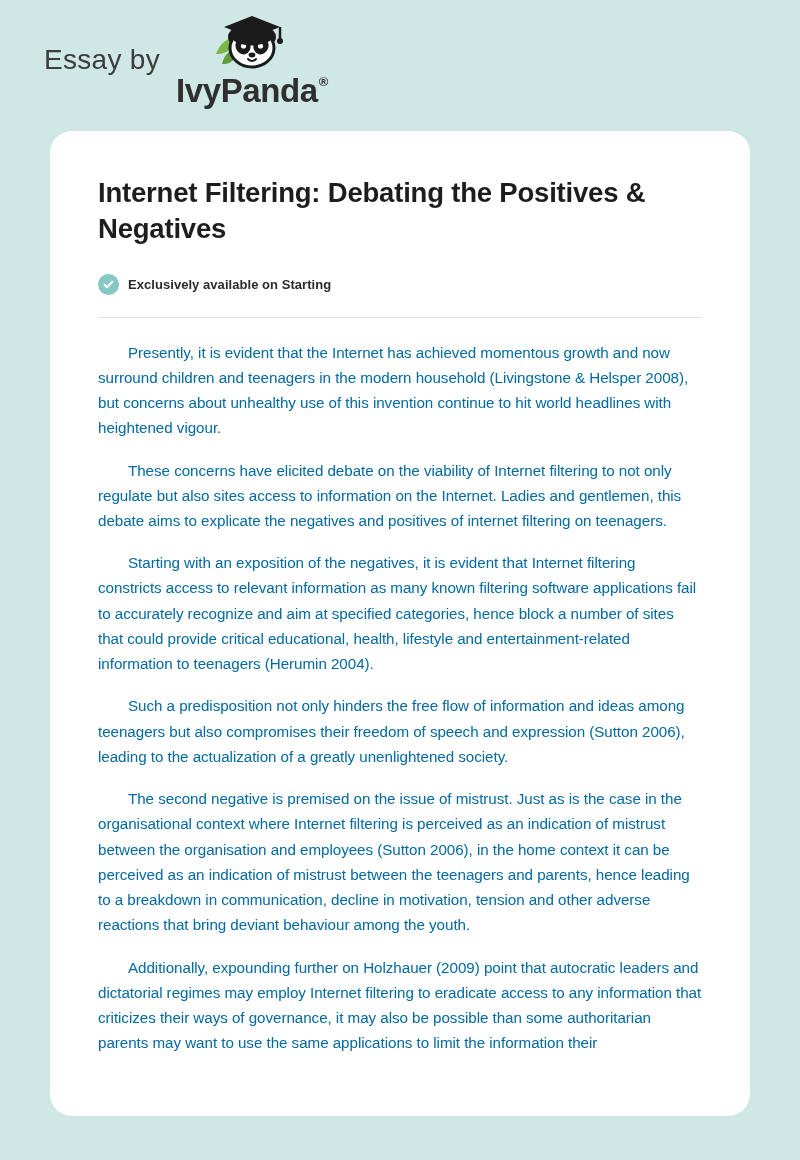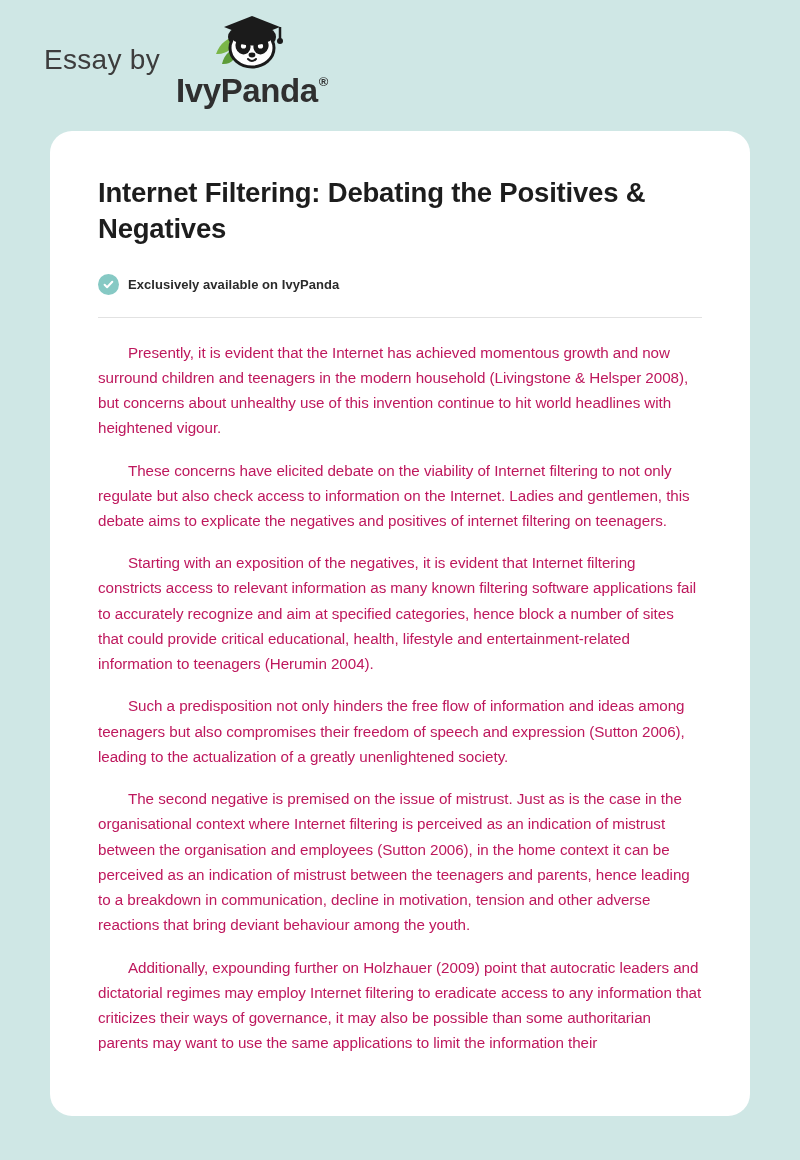--- a/index.html
+++ b/index.html
@@ -103,21 +103,21 @@
     letter-spacing: 0.05px;
   }
   .divider {
     border: 0;
     border-top: 1px solid #e2e2e2;
     margin: 0 0 22px 0;
   }
   .body-text p {
     font-size: 15.2px;
     line-height: 1.66;
-    color: #be185d;
+    color: #0369a1;
     margin: 0 0 17px 0;
     text-indent: 30px;
     letter-spacing: -0.05px;
   }
   .body-text p:last-child { margin-bottom: 0; }
 </style>
 </head>
 <body>
 
 <div class="page">
@@ -156,28 +156,28 @@
 
   <main class="card">
     <h1 class="doc-title">Internet Filtering: Debating the Positives &amp; Negatives</h1>
 
     <div class="exclusive">
       <span class="check-badge">
         <svg width="13" height="13" viewBox="0 0 13 13" aria-hidden="true">
           <path d="M2.6 6.8 L5.1 9.2 L10.3 3.8" stroke="#ffffff" stroke-width="2" fill="none" stroke-linecap="round" stroke-linejoin="round"></path>
         </svg>
       </span>
-      <span class="exclusive-text">Exclusively available on IvyPanda</span>
+      <span class="exclusive-text">Exclusively available on Starting</span>
     </div>
 
     <hr class="divider">
 
     <div class="body-text">
       <p>Presently, it is evident that the Internet has achieved momentous growth and now surround children and teenagers in the modern household (Livingstone &amp; Helsper 2008), but concerns about unhealthy use of this invention continue to hit world headlines with heightened vigour.</p>
-      <p>These concerns have elicited debate on the viability of Internet filtering to not only regulate but also check access to information on the Internet. Ladies and gentlemen, this debate aims to explicate the negatives and positives of internet filtering on teenagers.</p>
+      <p>These concerns have elicited debate on the viability of Internet filtering to not only regulate but also sites access to information on the Internet. Ladies and gentlemen, this debate aims to explicate the negatives and positives of internet filtering on teenagers.</p>
       <p>Starting with an exposition of the negatives, it is evident that Internet filtering constricts access to relevant information as many known filtering software applications fail to accurately recognize and aim at specified categories, hence block a number of sites that could provide critical educational, health, lifestyle and entertainment-related information to teenagers (Herumin 2004).</p>
       <p>Such a predisposition not only hinders the free flow of information and ideas among teenagers but also compromises their freedom of speech and expression (Sutton 2006), leading to the actualization of a greatly unenlightened society.</p>
       <p>The second negative is premised on the issue of mistrust. Just as is the case in the organisational context where Internet filtering is perceived as an indication of mistrust between the organisation and employees (Sutton 2006), in the home context it can be perceived as an indication of mistrust between the teenagers and parents, hence leading to a breakdown in communication, decline in motivation, tension and other adverse reactions that bring deviant behaviour among the youth.</p>
       <p>Additionally, expounding further on Holzhauer (2009) point that autocratic leaders and dictatorial regimes may employ Internet filtering to eradicate access to any information that criticizes their ways of governance, it may also be possible than some authoritarian parents may want to use the same applications to limit the information their</p>
     </div>
   </main>
 
 </div>
 
 </body></html>

